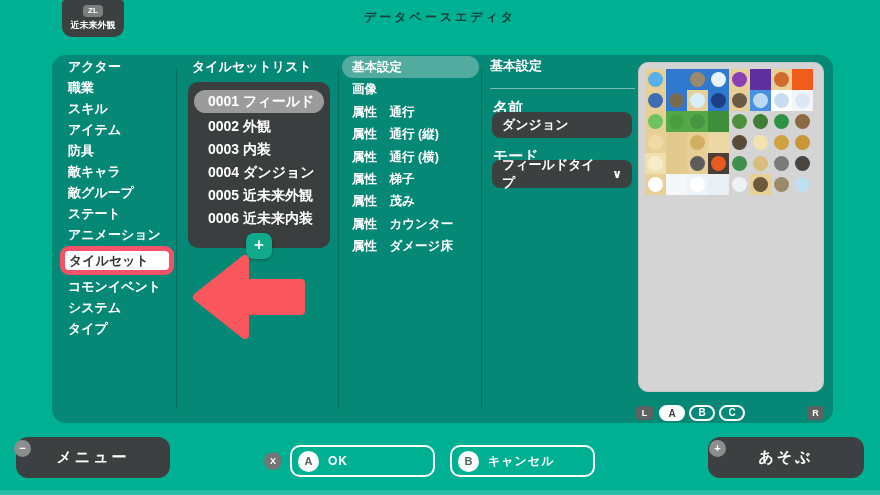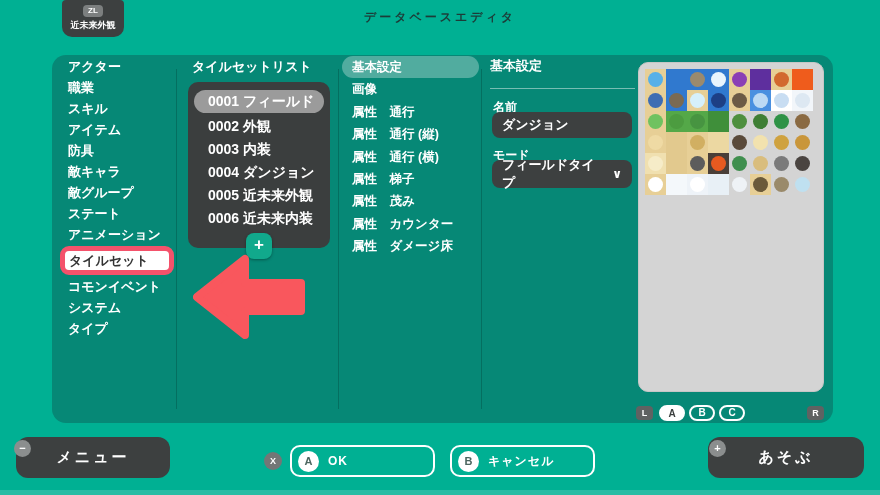--- a/index.html
+++ b/index.html
@@ -39,21 +39,21 @@
 
   
   .menu { position:absolute; left:290px; top:1px; width:137px; }
   .menu-item { height:22.4px; line-height:22.4px; color:#fff; font-size:12.5px; font-weight:600; padding-left:10px; white-space:nowrap; }
   .menu-item.selected { background:rgba(255,255,255,0.30); border-radius:11px; }
 
   
   .form { position:absolute; left:438px; top:0; width:145px; }
   .form-header { position:absolute; top:2px; left:0; color:#fff; font-size:13px; font-weight:600; }
   .form-divider { position:absolute; top:33px; left:0; width:145px; height:1px; background:rgba(255,255,255,0.45); }
-  .field-label { position:absolute; left:3px; color:#fff; font-size:12px; font-weight:600; }
+  .field-label { position:absolute; left:3px; color:#fff; font-size:15px; font-weight:600; }
   .lbl-name { top:44px; } .lbl-mode { top:92px; }
   .name-input { position:absolute; left:2px; top:57px; width:140px; height:26px; background:#3d4040; border-radius:8px;
                 color:#fff; font-size:13px; font-weight:600; line-height:26px; padding-left:10px; }
   .mode-select { position:absolute; left:2px; top:105px; width:140px; height:28px; background:#3d4040; border-radius:8px;
                  color:#fff; font-size:13px; font-weight:600; display:flex; align-items:center; justify-content:space-between; padding:0 10px;gap:16px; }
   .chevron { font-weight:bold; font-size:12px; }
 
   
   .preview { position:absolute; left:586px; top:7px; width:186px; height:330px; background:#d4d4d4; border-radius:10px; border:1px solid #c6c6c6; }
   .tile-grid { position:absolute; left:6px; top:6px; display:grid; grid-template-columns:repeat(8,21px); grid-auto-rows:21px; }

